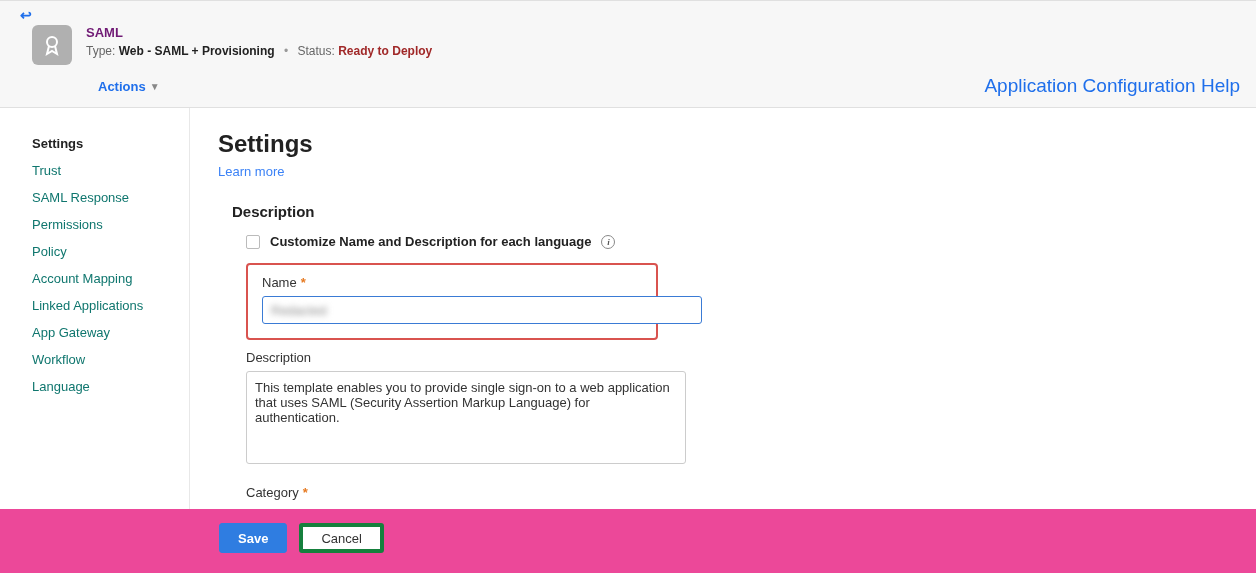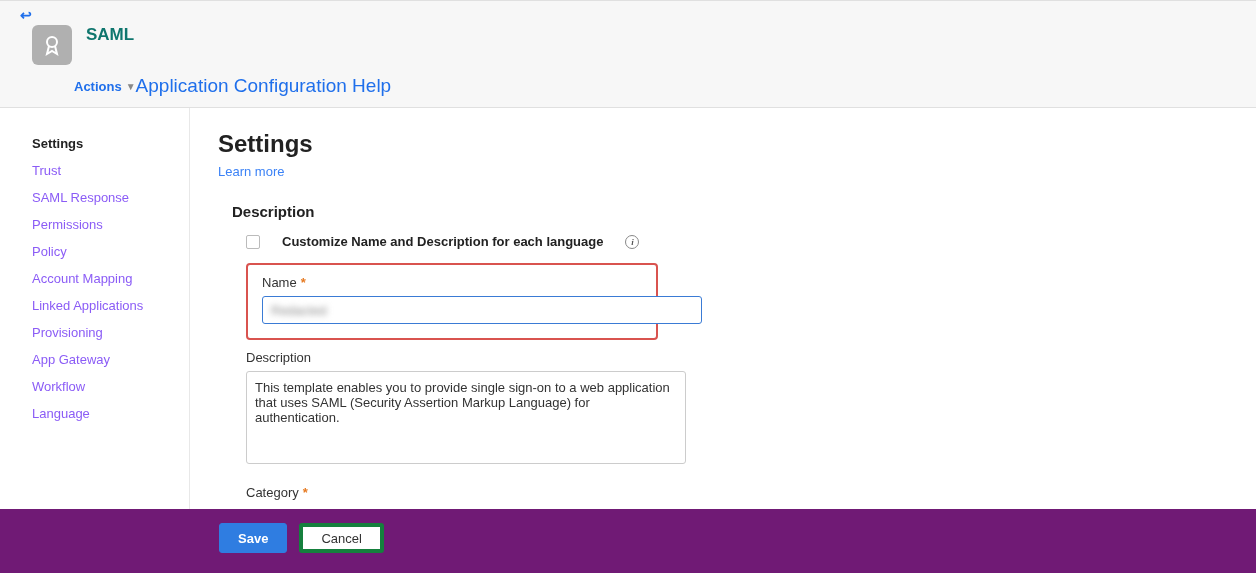--- a/index.html
+++ b/index.html
@@ -4,48 +4,48 @@
 <style>
   * { box-sizing: border-box; margin: 0; padding: 0; }
   body { font-family: -apple-system, BlinkMacSystemFont, "Segoe UI", Helvetica, Arial, sans-serif; font-size: 13px; color: #333; background: #fff; }
   .page { display: flex; flex-direction: column; width: 1256px; height: 573px; overflow: hidden; position: relative; }
   .header-bar { background: #f7f7f7; border-bottom: 1px solid #e0e0e0; border-top: 1px solid #e0e0e0; padding: 0 16px 10px 16px; position: relative; }
   .back-arrow { color: #1f6feb; font-size: 14px; font-weight: bold; cursor: pointer; position: absolute; left: 20px; top: 6px; }
   .header-inner { display: flex; align-items: flex-start; gap: 14px; padding-top: 24px; padding-left: 16px; }
   .app-icon { width: 40px; height: 40px; background: #b0b0b0; border-radius: 6px; display: flex; align-items: center; justify-content: center; flex-shrink: 0; }
   .app-icon svg { width: 24px; height: 24px; }
   .header-text { flex: 1; }
-  .app-title { font-size: 17px; font-weight: 700; color: #0f766e; }
+  .app-title { font-size: 13px; font-weight: 700; color: #701a75; }
   .meta-line { margin-top: 4px; font-size: 12px; color: #666; }
   .meta-line .bold { font-weight: 700; color: #222; }
   .meta-line .dot { margin: 0 6px; color: #999; }
   .meta-line .status-ready { font-weight: 700; color: #a02828; }
-  .actions-row { margin-top: 10px; margin-left: 58px; display: flex; align-items: center; }
+  .actions-row { margin-top: 10px; margin-left: 82px; display: flex; align-items: center; justify-content: space-between; }
   .actions-link { color: #1f6feb; font-size: 13px; font-weight: 600; cursor: pointer; display: inline-flex; align-items: center; gap: 4px; }
   .actions-link .chev { color: #888; font-size: 10px; }
   .help-link { color: #1f6feb; font-size: 19px; cursor: pointer; }
   .body-row { display: flex; flex: 1; overflow: hidden; }
   .sidebar { width: 190px; padding: 22px 16px 22px 32px; border-right: 1px solid #e8e8e8; margin-right: 0; }
-  .sidebar-item { font-size: 13px; color: #8b5cf6; padding: 6px 0; cursor: pointer; }
+  .sidebar-item { font-size: 13px; color: #0f766e; padding: 6px 0; cursor: pointer; }
   .sidebar-item.active { font-weight: 700; color: #222; }
   .main { flex: 1; overflow-y: auto; padding: 22px 28px 0 28px; position: relative; }
   .page-title { font-size: 24px; font-weight: 700; color: #222; }
   .learn-more { display: inline-block; margin-top: 6px; color: #3b82f6; font-size: 13px; cursor: pointer; }
   .section-title { font-size: 15px; font-weight: 700; color: #222; margin-top: 24px; margin-left: 14px; }
   .form-block { margin-top: 14px; margin-left: 28px; }
-  .checkbox-row { display: flex; align-items: center; gap: 22px; font-size: 13px; font-weight: 600; color: #222; }
+  .checkbox-row { display: flex; align-items: center; gap: 10px; font-size: 13px; font-weight: 600; color: #222; }
   .checkbox-box { width: 14px; height: 14px; border: 1px solid #bbb; border-radius: 2px; background: #fff; }
   .info-icon { width: 14px; height: 14px; border: 1px solid #888; border-radius: 50%; display: inline-flex; align-items: center; justify-content: center; font-size: 9px; color: #555; font-style: italic; font-family: Georgia, serif; }
   .highlight-box { border: 2px solid #d9534f; border-radius: 4px; padding: 10px 14px 14px 14px; margin-top: 14px; width: 412px; }
   .field-label { font-size: 13px; color: #333; margin-bottom: 6px; display: flex; align-items: center; gap: 4px; }
   .req-star { color: #e67a22; font-weight: 700; }
   .plain-input { width: 440px; border: 1px solid #ccc; border-radius: 3px; padding: 8px; font-size: 13px; color: #333; background: #fff; resize: none; font-family: inherit; }
   .desc-field { margin-top: 10px; }
   .cat-field { margin-top: 18px; }
-  .footer-bar { padding: 14px 0 20px 219px; display: flex; gap: 12px; background: #701a75; }
+  .footer-bar { padding: 14px 0 20px 219px; display: flex; gap: 12px; background: #ec4899; }
   .btn { height: 30px; padding: 0 18px; border-radius: 3px; font-size: 13px; cursor: pointer; border: 1px solid transparent; }
   .btn-primary { background: #2f7de1; color: #fff; font-weight: 600; border-color: #2f7de1; }
   .btn-secondary { background: #fff; color: #333; border: 4px solid #15803d; }
   .blur-text { filter: blur(3px); color: #888; font-size: 13px; padding-left: 8px; line-height: 28px; display: block; width: 100%; height: 100%; }
   .name-input-shell { width: 440px; height: 28px; border: 1px solid #3a7bd5; border-radius: 3px; background: #fff; overflow: hidden; }
 </style>
 </head>
 <body>
 
 <div class="page">
@@ -53,41 +53,47 @@
     <span class="back-arrow">↩</span>
     <div class="header-inner">
       <div class="app-icon">
         <svg viewBox="0 0 24 24" fill="none" stroke="#fff" stroke-width="2">
           <circle cx="12" cy="9" r="5"></circle>
           <path d="M9 13 L7 21 L12 18 L17 21 L15 13"></path>
         </svg>
       </div>
       <div class="header-text">
         <div class="app-title">SAML</div>
+        <div class="meta-line">
+          <span>Type:</span>
+          <span class="bold">Web - SAML + Provisioning</span>
+          <span class="dot">•</span>
+          <span>Status:</span>
+          <span class="status-ready">Ready to Deploy</span>
+        </div>
       </div>
     </div>
     <div class="actions-row">
       <span class="actions-link">
         <span>Actions</span>
         <span class="chev">▼</span>
       </span>
       <a class="help-link">Application Configuration Help</a>
     </div>
   </div>
 
   <div class="body-row">
     <div class="sidebar">
       <div class="sidebar-item active">Settings</div>
       <div class="sidebar-item">Trust</div>
       <div class="sidebar-item">SAML Response</div>
       <div class="sidebar-item">Permissions</div>
       <div class="sidebar-item">Policy</div>
       <div class="sidebar-item">Account Mapping</div>
       <div class="sidebar-item">Linked Applications</div>
-      <div class="sidebar-item">Provisioning</div>
       <div class="sidebar-item">App Gateway</div>
       <div class="sidebar-item">Workflow</div>
       <div class="sidebar-item">Language</div>
     </div>
 
     <div class="main">
       <div class="page-title">Settings</div>
       <a class="learn-more">Learn more</a>
 
       <div class="section-title">Description</div>

